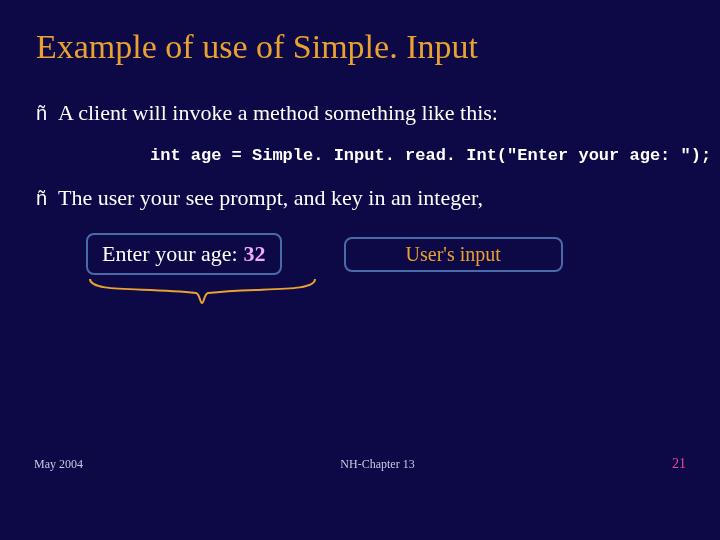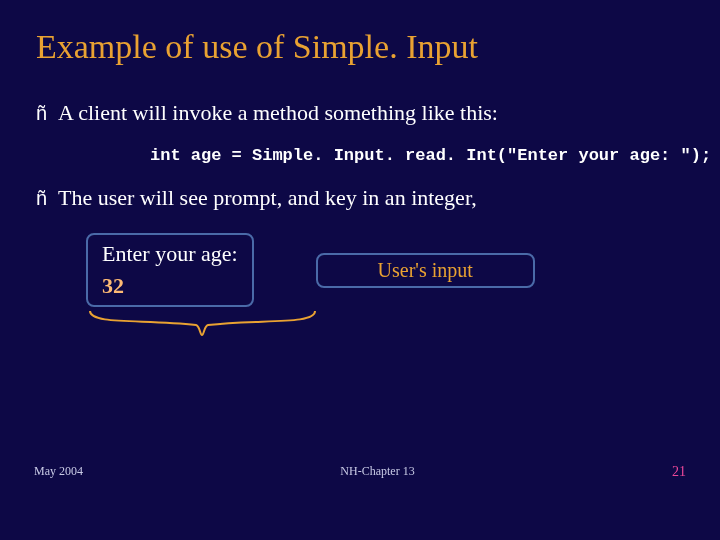--- a/index.html
+++ b/index.html
@@ -57,24 +57,23 @@
   .prompt-box {
     border: 2px solid #4a6aa8;
     border-radius: 8px;
     padding: 6px 14px;
     font-family: "Comic Sans MS", cursive, Georgia, serif;
     font-size: 22px;
     display: flex;
     align-items: baseline;
     gap: 6px;
     background: transparent;
-    flex-direction: column;
   }
   .prompt-text { color: #ffffff; }
-  .input-val { color: #fdba74; font-weight: bold; }
+  .input-val { color: #f0abfc; font-weight: bold; }
   .user-box {
     border: 2px solid #4a6aa8;
     border-radius: 8px;
     padding: 4px 60px;
     font-family: "Comic Sans MS", cursive, Georgia, serif;
     font-size: 20px;
     color: #e9a232;
     background: transparent;
   }
   .brace-wrap {
@@ -85,25 +84,25 @@
   .brace svg { display: block; }
   .prompt-label {
     font-family: "Comic Sans MS", cursive, Georgia, serif;
     font-size: 20px;
     color: #e9a232;
     margin-top: 6px;
   }
   .footer {
     position: absolute;
     left: 0;
-    bottom: 4px;
+    bottom: 12px;
     width: 720px;
     display: flex;
     justify-content: space-between;
-    align-items: flex-start;
+    align-items: center;
     padding: 0 34px;
     box-sizing: border-box;
     font-family: Georgia, serif;
     font-size: 12px;
     color: #c9cbe6;
   }
   .footer .right { color: #ec4899; font-size: 14px; }
 </style>
 </head>
 <body>
@@ -114,21 +113,21 @@
 
   <div class="bullet">
     <span class="arrow">ñ</span>
     <span>A client will invoke a method something like this:</span>
   </div>
 
   <div class="code">int age = Simple. Input. read. Int("Enter your age: ");</div>
 
   <div class="bullet">
     <span class="arrow">ñ</span>
-    <span>The user will see prompt, and key in an integer,</span>
+    <span>The user your see prompt, and key in an integer,</span>
   </div>
 
   <div class="example-row">
     <div class="prompt-box">
       <span class="prompt-text">Enter your age:</span>
       <span class="input-val">32</span>
     </div>
     <div class="user-box">
       <span>User's input</span>
     </div>

